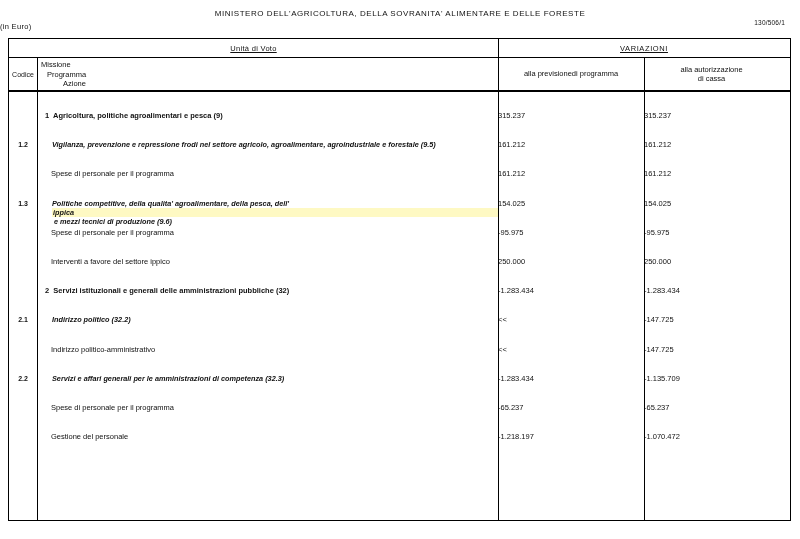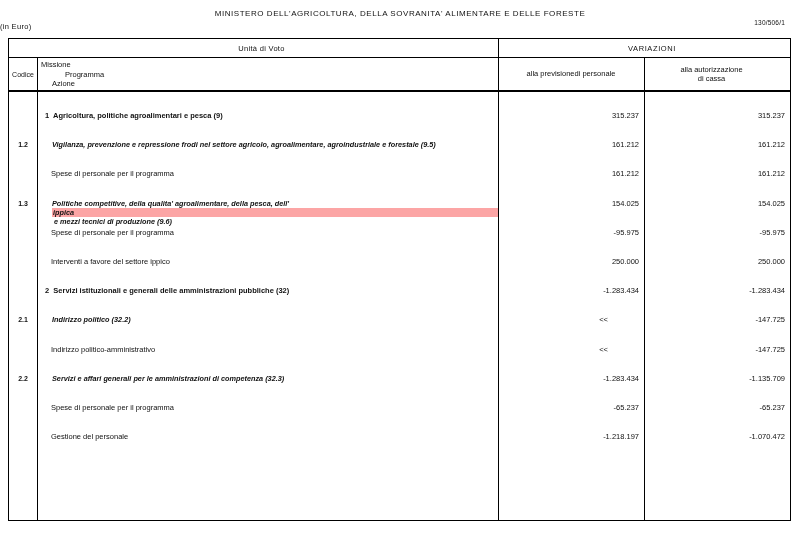--- a/index.html
+++ b/index.html
@@ -19,48 +19,48 @@
   
   .hline { position:absolute; left:0; width:100%; background:#000; }
   .h1 { top:18px; height:1px; }
   .h2 { top:51px; height:2px; }
   .vline { position:absolute; width:1px; background:#000; }
   .v-codice { left:28px; top:18px; bottom:0; }
   .v-desc   { left:489px; top:0; bottom:0; }
   .v-val    { left:635px; top:18px; bottom:0; }
 
   
-  .hr1 { position:absolute; top:0; left:8px; width:100%; height:18px; display:flex; }
+  .hr1 { position:absolute; top:0; left:0; width:100%; height:18px; display:flex;text-decoration:underline; }
   .hc-uv  { width:489px; display:flex; align-items:center; justify-content:center;
             font-size:7.5px; letter-spacing:0.3px; }
   .hc-var { flex:1; display:flex; align-items:center; justify-content:center;
             font-size:7.5px; letter-spacing:0.6px; }
 
   
   .hr2 { position:absolute; top:19px; left:0; width:100%; height:32px; display:flex; }
   .hc-codice { width:28px; display:flex; align-items:center; justify-content:center;
                font-size:7px; }
   .hc-mpa { width:461px; padding:2px 0 0 4px; font-size:7.5px; line-height:9.5px; }
-  .hc-mpa .l2 { margin-left:24px; }
-  .hc-mpa .l3 { margin-left:11px; }
+  .hc-mpa .l2 { margin-left:6px; }
+  .hc-mpa .l3 { margin-left:22px; }
   .hc-prev  { width:146px; display:flex; flex-direction:row; align-items:center;
               justify-content:center; font-size:7.5px; line-height:9.5px; }
   .hc-cassa { width:135px; display:flex; flex-direction:column; align-items:center;
               justify-content:center; font-size:7.5px; line-height:9.5px; }
 
   
   .tbody { position:absolute; top:64px; left:0; width:100%; bottom:0; overflow:hidden; }
   .row { display:flex; height:29.2px; align-items:flex-start; padding-top:8px;
          font-size:7.5px; line-height:9px; }
   .c-code { width:28px; text-align:center; font-weight:bold; font-size:7px; }
   .c-desc { width:461px; white-space:pre; overflow:visible; }
   .c-desc.mission { padding-left:8px;  font-weight:bold; }
   .c-desc.program { padding-left:15px; font-weight:bold; font-style:italic; font-size:7.3px; }
   .c-desc.action  { padding-left:14px; }
-  .c-val { width:146px; text-align:right; padding-right:5px; }
+  .c-val { width:146px; padding-right:5px; }
   .c-val.c2 { width:145px; padding-right:4px; }
   .c-val.nil { padding-right:36px; }
   .hl { padding:0 1px; }
 </style>
 </head>
 <body>
 
 <div class="page">
 
   <div class="doc-title">MINISTERO DELL'AGRICOLTURA, DELLA SOVRANITA' ALIMENTARE E DELLE FORESTE</div>
@@ -76,21 +76,21 @@
 
     <div class="hr2">
       <div class="hc-codice">Codice</div>
       <div class="hc-mpa">
         <div class="l1">Missione</div>
         <div class="l2">Programma</div>
         <div class="l3">Azione</div>
       </div>
       <div class="hc-prev">
         <div>alla previsione</div>
-        <div>di personale</div>
+        <div>di programma</div>
       </div>
       <div class="hc-cassa">
         <div>alla autorizzazione</div>
         <div>di cassa</div>
       </div>
     </div>
 
     <div class="tbody">
         <div class="row">
           <div class="c-code"></div>
@@ -105,21 +105,21 @@
           <div class="c-val c2">161.212</div>
         </div>
         <div class="row">
           <div class="c-code"></div>
           <div class="c-desc action">Spese di personale per il programma</div>
           <div class="c-val">161.212</div>
           <div class="c-val c2">161.212</div>
         </div>
         <div class="row">
           <div class="c-code">1.3</div>
-          <div class="c-desc program">Politiche competitive, della qualita' agroalimentare, della pesca, dell'<div class="hl" style="background: #fca5a5;">ippica</div> e mezzi tecnici di produzione (9.6)</div>
+          <div class="c-desc program">Politiche competitive, della qualita' agroalimentare, della pesca, dell'<div class="hl" style="background: #fef9c3;">ippica</div> e mezzi tecnici di produzione (9.6)</div>
           <div class="c-val">154.025</div>
           <div class="c-val c2">154.025</div>
         </div>
         <div class="row">
           <div class="c-code"></div>
           <div class="c-desc action">Spese di personale per il programma</div>
           <div class="c-val">-95.975</div>
           <div class="c-val c2">-95.975</div>
         </div>
         <div class="row">

